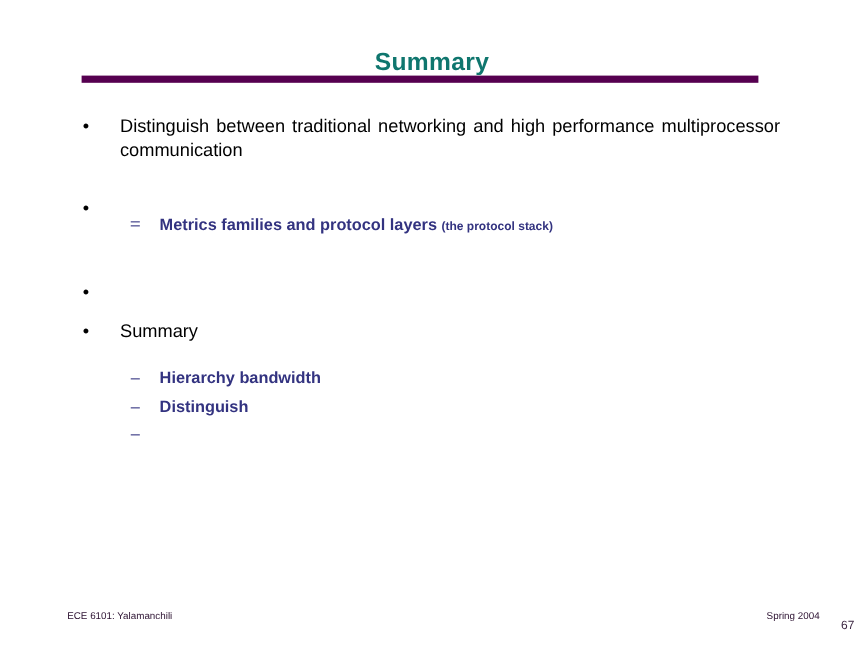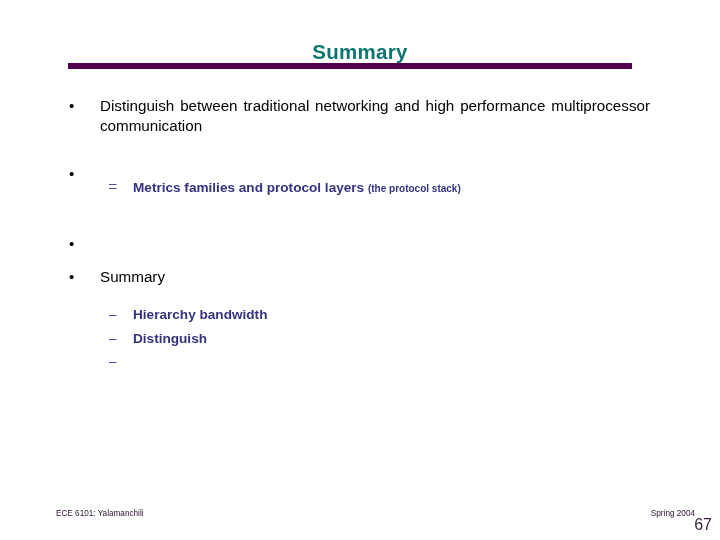--- a/index.html
+++ b/index.html
@@ -110,32 +110,32 @@
     position: absolute;
     left: 36px;
     top: 509px;
     font-size: 8.2px;
     color: #2b1030;
     white-space: nowrap;
     margin-left: 20px;
   }
   .footer-right {
     position: absolute;
-    right: 25px;
+    right: 37px;
     top: 509px;
     font-size: 8.2px;
     color: #2b1030;
     white-space: nowrap;
     padding-left: 11px;
   }
   .page-number {
     position: absolute;
     right: 8px;
     top: 516px;
-    font-size: 16px;
+    font-size: 10px;
     color: #3a2440;
     white-space: nowrap;
   }
 </style>
 </head>
 <body>
 
 <div class="slide">
 
   <div class="slide-title">Summary</div>

